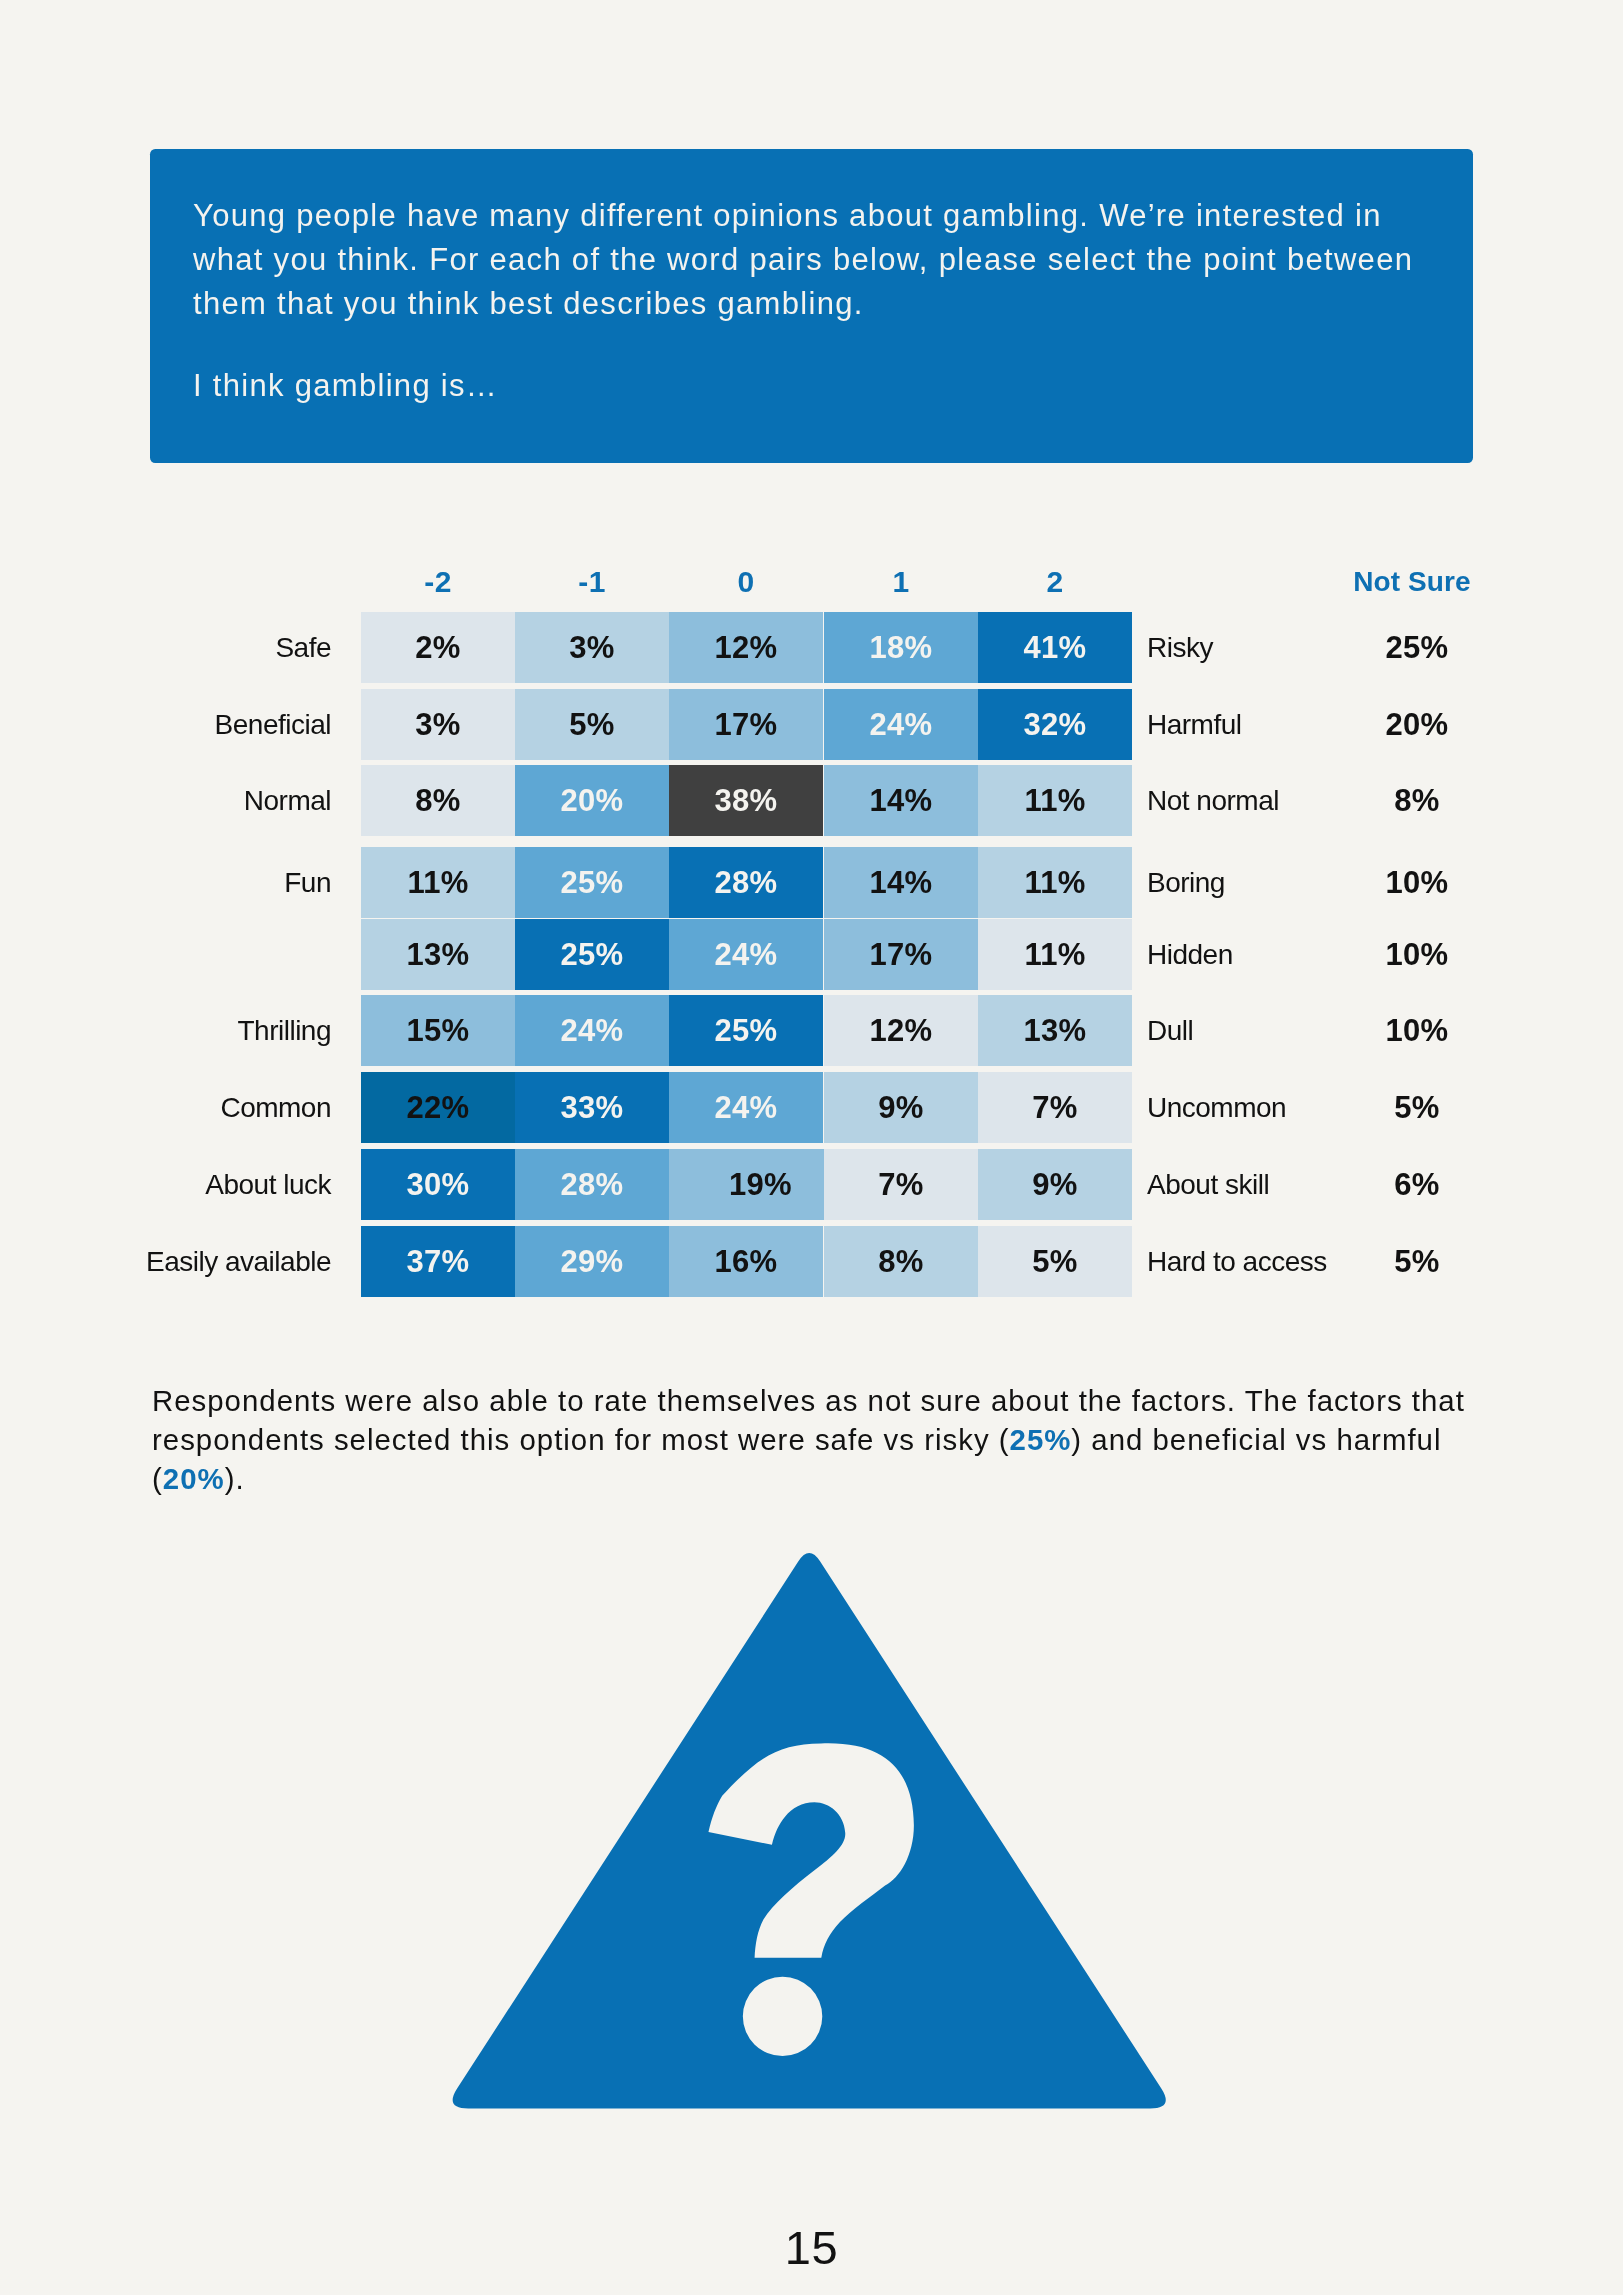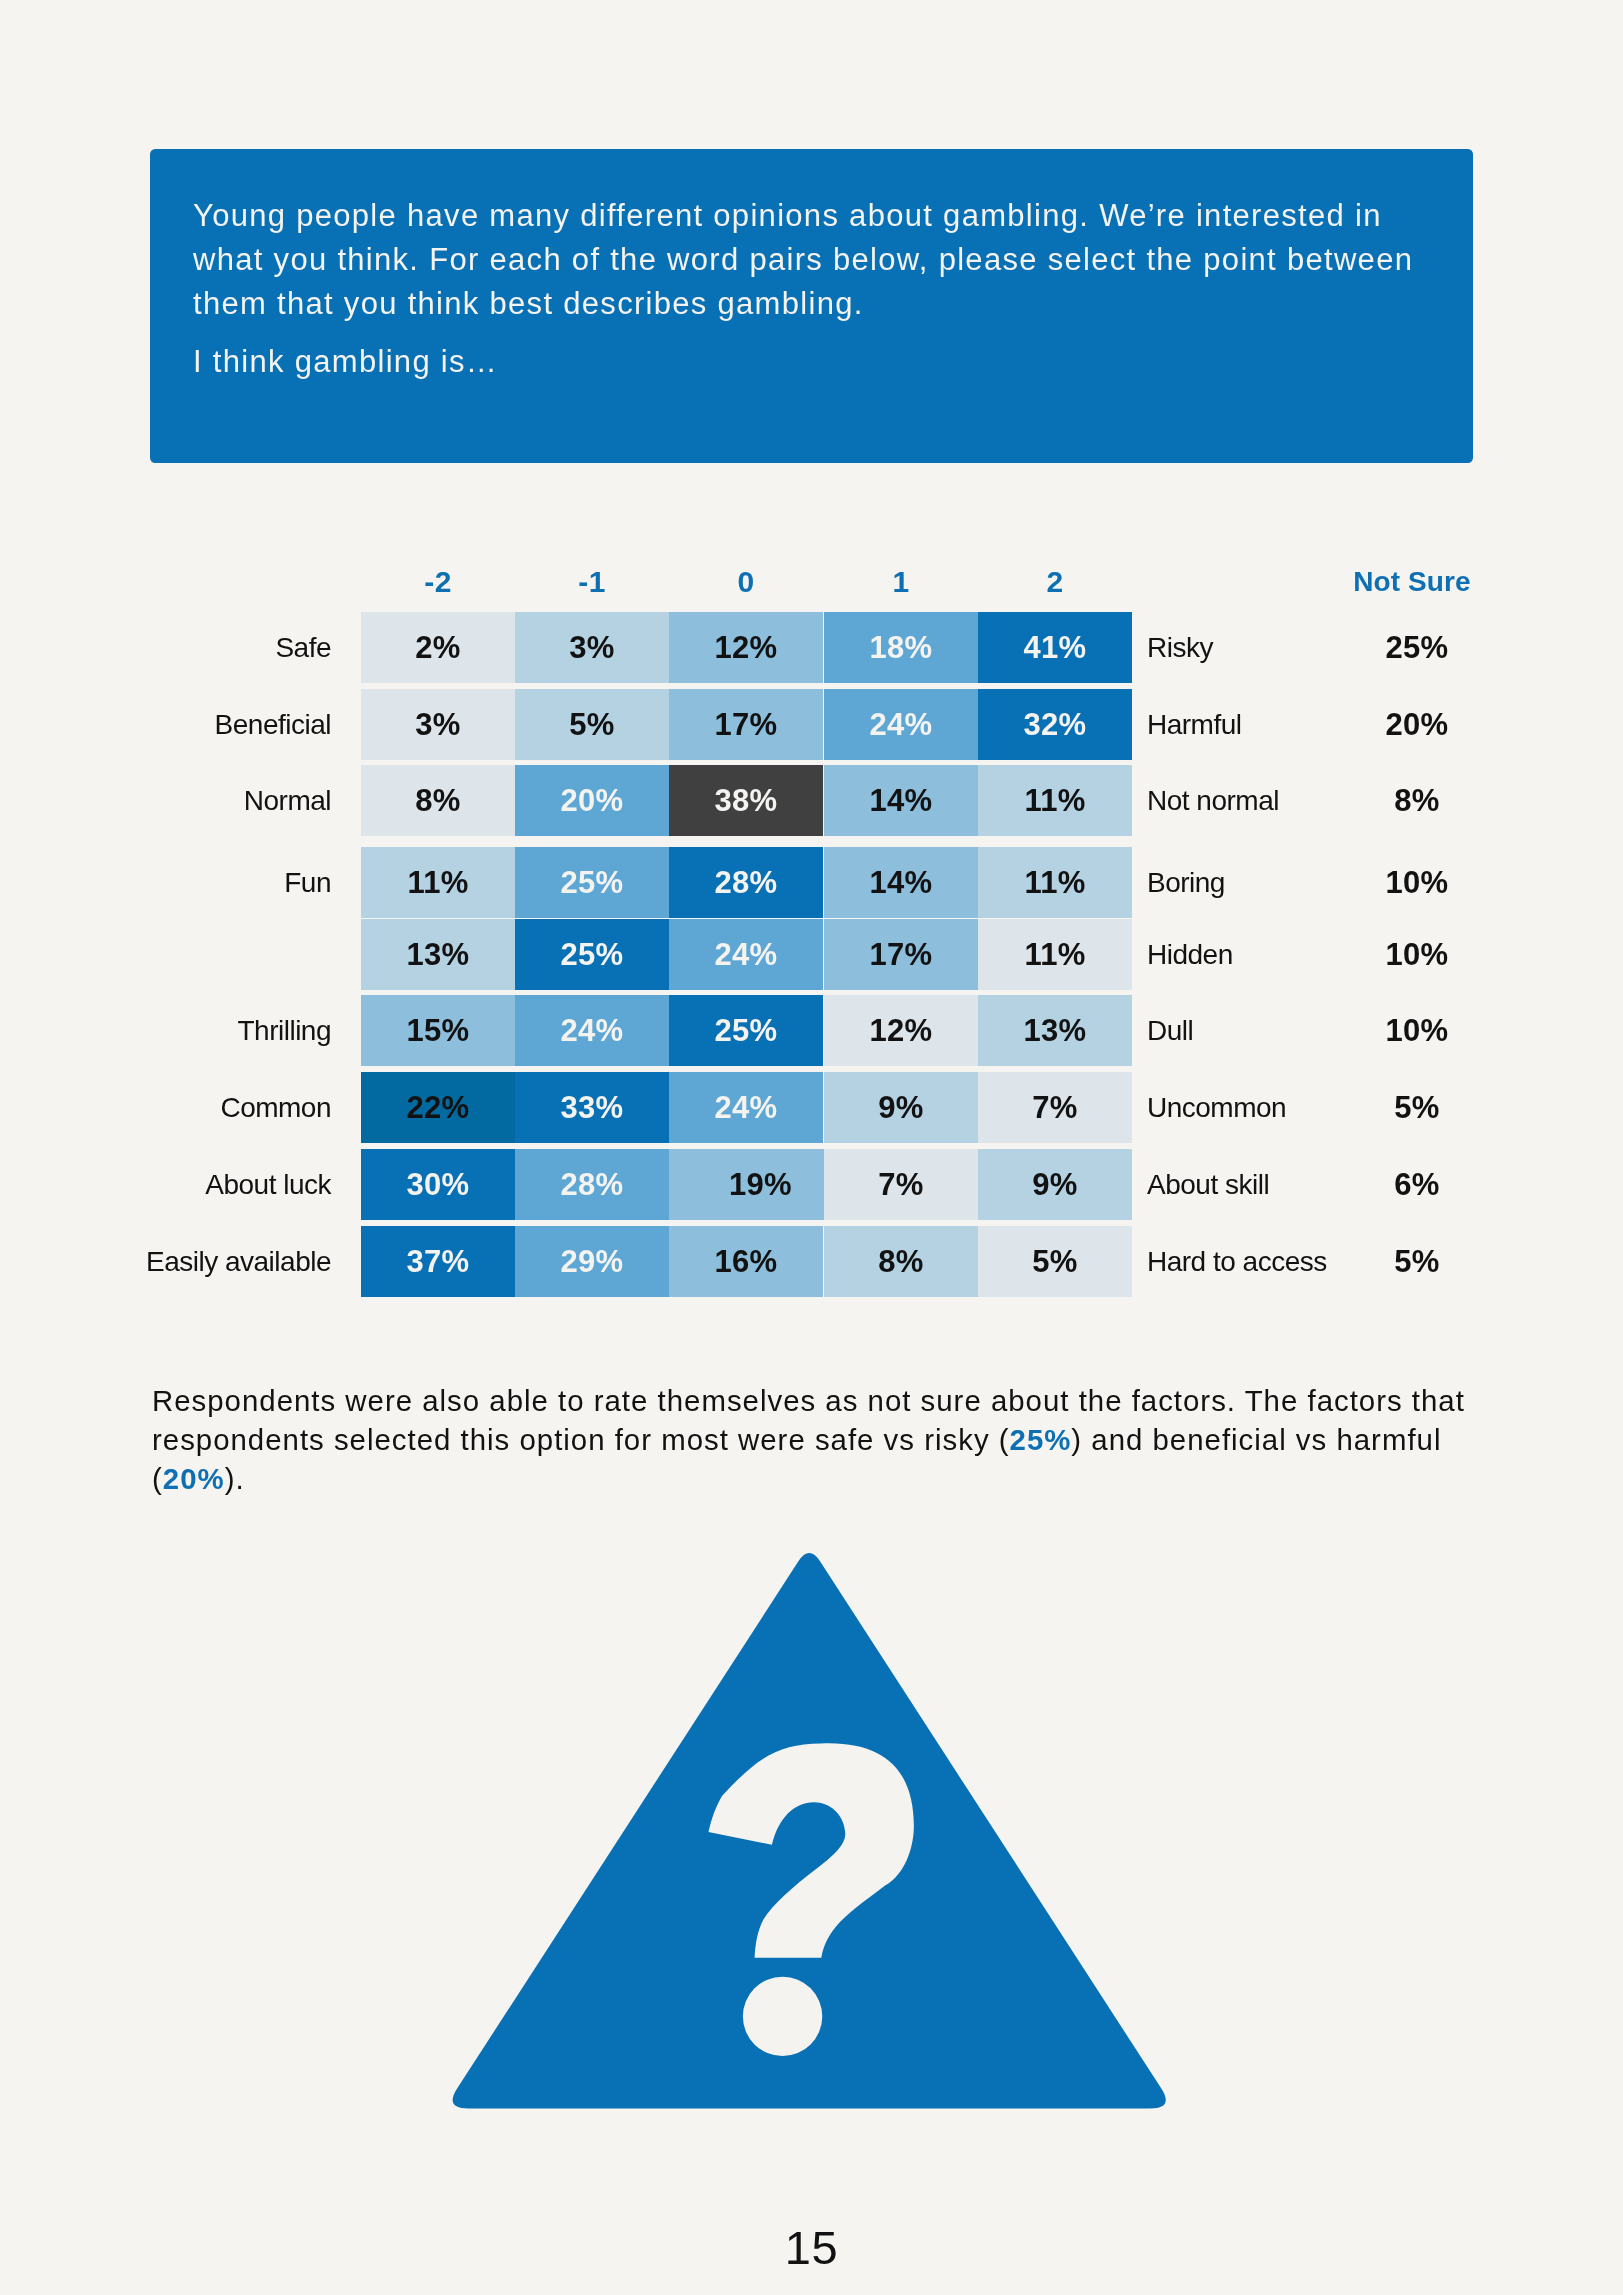--- a/index.html
+++ b/index.html
@@ -14,21 +14,21 @@
   
   #intro-box{
     position:absolute;left:150px;top:149px;width:1323px;height:314px;
     background:#0870B4;border-radius:5.2px;box-sizing:border-box;
   }
   #intro-text{position:absolute;left:193px;top:194px;width:1218px;}
   .intro-p{
     color:#F4F3EF;font-size:31px;line-height:44px;margin:0;font-weight:400;
     letter-spacing:1.3px;
   }
-  .intro-p.second{margin-top:14px;}
+  .intro-p.second{margin-top:38px;}
   .iline{display:block;white-space:nowrap;}
 
   
   #matrix{position:absolute;left:0;top:0;width:1623px;height:1374px;}
   .col-hdr{
     position:absolute;top:565px;height:33px;width:154px;
     color:#0E70B3;font-weight:700;font-size:30px;line-height:33px;text-align:center;
     letter-spacing:0.3px;
   }
   #notsure-hdr{

